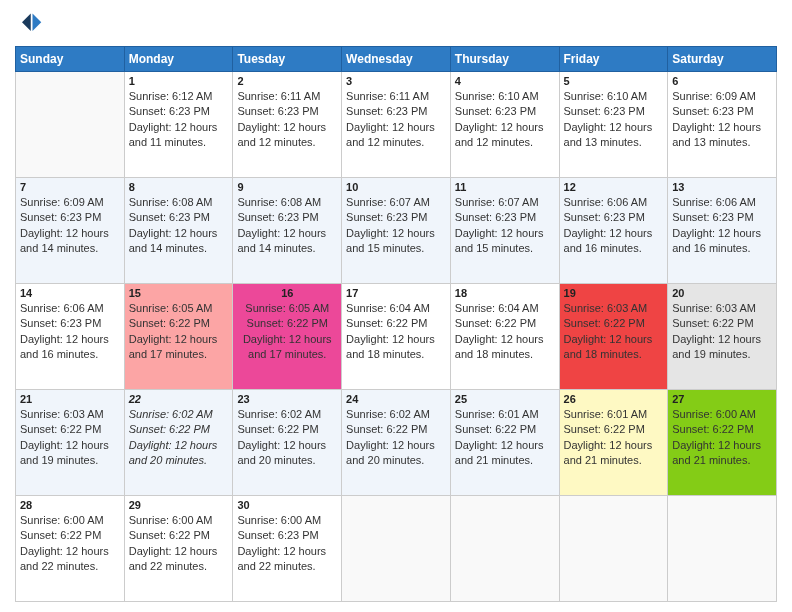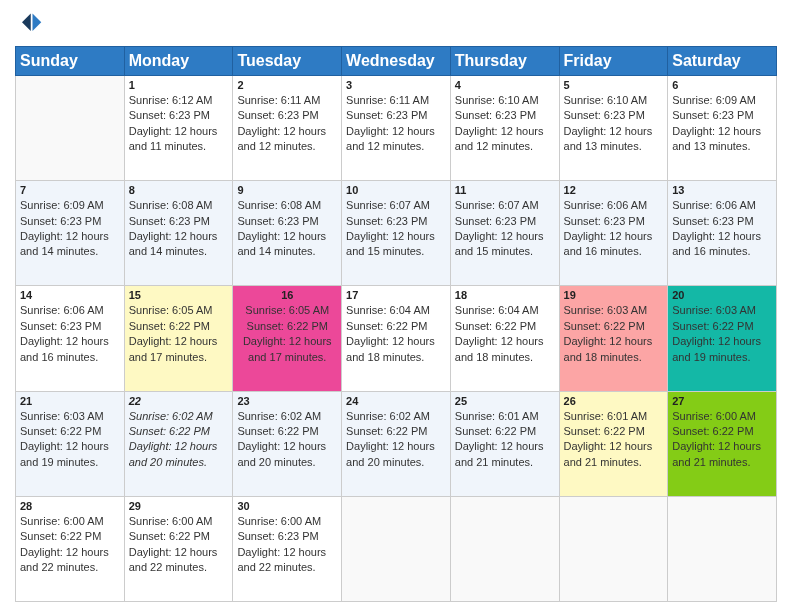--- a/index.html
+++ b/index.html
@@ -57,21 +57,21 @@
     .calendar {
       flex: 1;
       border: 1px solid #ccc;
       border-collapse: collapse;
       width: 100%;
       table-layout: fixed;
     }
     .calendar th {
       background: #2e7bc4;
       color: #fff;
-      font-size: 16px;
+      font-size: 12px;
       font-weight: bold;
       padding: 5px 4px;
       text-align: left;
       border: 1px solid #2060a0;
     }
     .calendar td {
       border: 1px solid #ccc;
       vertical-align: top;
       padding: 3px 4px;
       font-size: 9.5px;
@@ -232,21 +232,21 @@
           </td>
         </tr>
         <tr>
           <td style="background: rgb(255, 255, 255);">
             <span class="day-num">14</span>
             <div class="day-info" style="white-space: pre-line;">Sunrise: 6:06 AM
 Sunset: 6:23 PM
 Daylight: 12 hours
 and 16 minutes.</div>
           </td>
-          <td style="background: #fef9c3;">
+          <td style="background: #fca5a5;">
             <span class="day-num">15</span>
             <div class="day-info" style="white-space: pre-line;">Sunrise: 6:05 AM
 Sunset: 6:22 PM
 Daylight: 12 hours
 and 17 minutes.</div>
           </td>
           <td style="background: #ec4899; text-align: center;">
             <span class="day-num">16</span>
             <div class="day-info" style="white-space: pre-line;">Sunrise: 6:05 AM
 Sunset: 6:22 PM
@@ -260,28 +260,28 @@
 Daylight: 12 hours
 and 18 minutes.</div>
           </td>
           <td style="background: rgb(255, 255, 255);">
             <span class="day-num">18</span>
             <div class="day-info" style="white-space: pre-line;">Sunrise: 6:04 AM
 Sunset: 6:22 PM
 Daylight: 12 hours
 and 18 minutes.</div>
           </td>
-          <td style="background: #fca5a5;">
+          <td style="background: #ef4444;">
             <span class="day-num">19</span>
             <div class="day-info" style="white-space: pre-line;">Sunrise: 6:03 AM
 Sunset: 6:22 PM
 Daylight: 12 hours
 and 18 minutes.</div>
           </td>
-          <td style="background: #14b8a6;">
+          <td style="background: #e5e5e5;">
             <span class="day-num">20</span>
             <div class="day-info" style="white-space: pre-line;">Sunrise: 6:03 AM
 Sunset: 6:22 PM
 Daylight: 12 hours
 and 19 minutes.</div>
           </td>
         </tr>
         <tr>
           <td style="background: rgb(240, 245, 251);">
             <span class="day-num">21</span>

